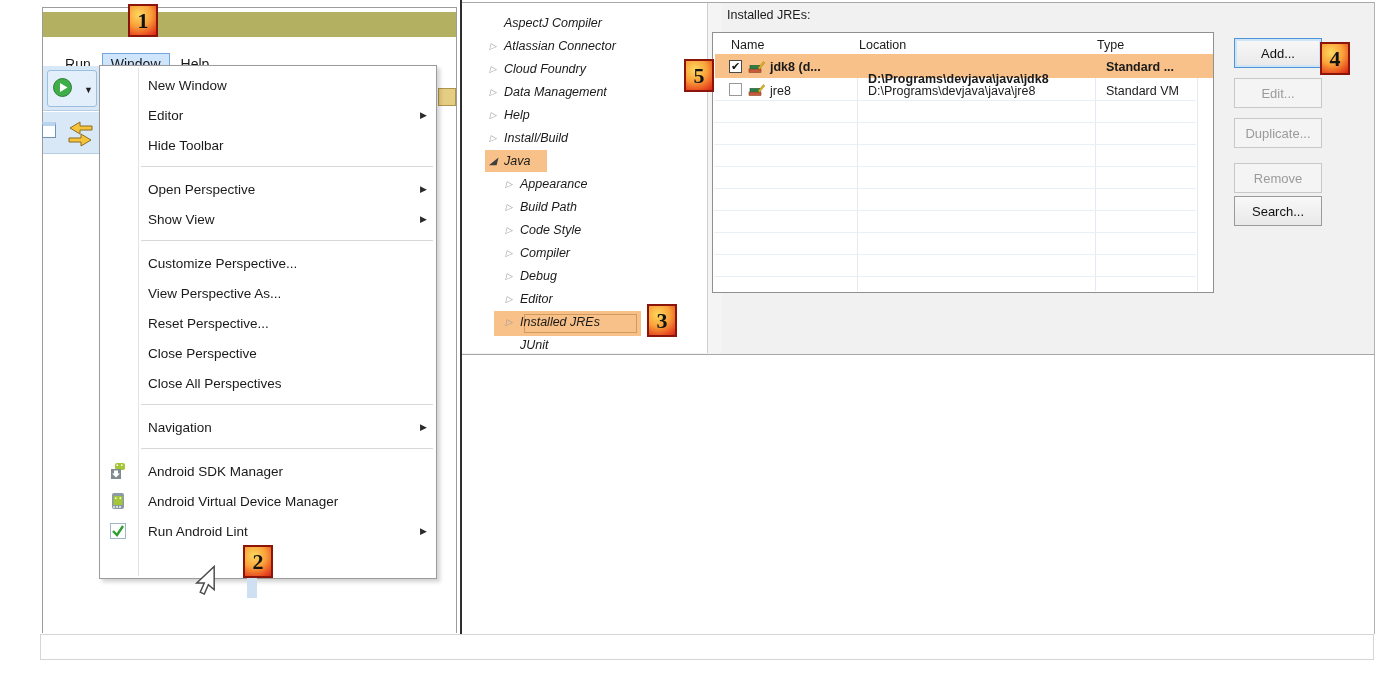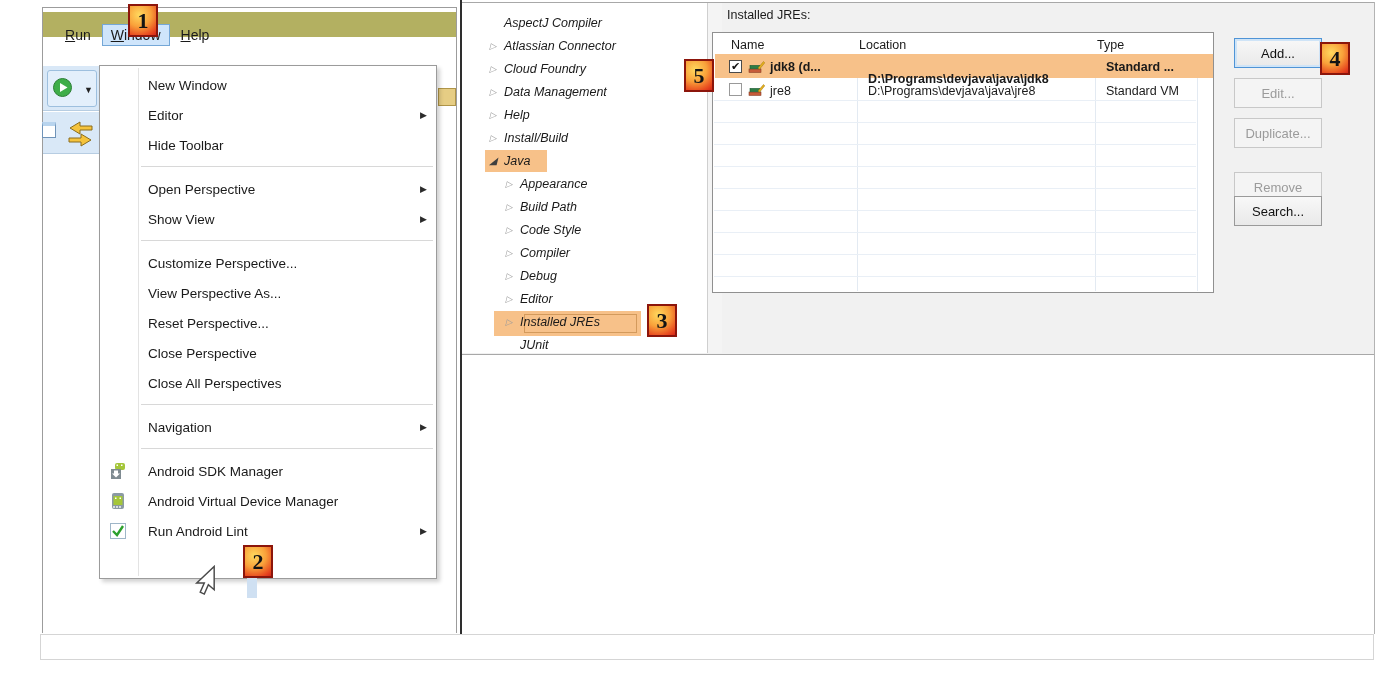--- a/index.html
+++ b/index.html
@@ -2,21 +2,21 @@
 <html><head>
 <meta charset="utf-8">
 <style>
   html,body{margin:0;padding:0;background:#fff;}
   #stage{position:relative;width:1393px;height:674px;background:#ffffff;overflow:hidden;
          font-family:"Liberation Sans",sans-serif;color:#1a1a1a;}
   .abs{position:absolute;}
   
   .win{left:42px;top:7px;width:415px;height:626px;border:1px solid #9c9c9c;border-bottom:none;background:#fff;box-sizing:border-box;}
   .titlebar{position:absolute;left:0;top:4px;width:100%;height:25px;background:#b3b061;}
-  .menubar{position:absolute;left:0;top:12px;width:100%;height:29px;display:flex;align-items:center;padding-left:13px;box-sizing:border-box;font-size:14px;}
+  .menubar{position:absolute;left:0;top:41px;width:100%;height:29px;display:flex;align-items:center;padding-left:13px;box-sizing:border-box;font-size:14px;}
   .mb-item{padding:3px 9px;margin-right:2px;}
   .mb-item.sel{background:#cfe5fb;border:1px solid #74a7d7;padding:2px 8px;text-align:center;}
   .tb{background:#d9e8f7;}
   .tb1{left:43px;top:66px;width:56px;height:44px;border-bottom:1px solid #b7cde2;}
   .tb2{left:43px;top:112px;width:56px;height:41px;border-bottom:1px solid #b7cde2;}
   .rungroup{left:47px;top:70px;width:50px;height:37px;border:1px solid #9dbfde;border-radius:3px;background:#e3effb;box-sizing:border-box;}
   .caret{font-size:9px;color:#222;}
   .pageicon{left:42px;top:122px;width:14px;height:16px;background:#fff;border:1px solid #6f93b8;border-top:4px solid #b8d4ee;box-sizing:border-box;}
   .yfrag{left:438px;top:88px;width:18px;height:18px;background:#e6cd84;border:1px solid #b09548;box-sizing:border-box;}
   
@@ -288,21 +288,21 @@
     <rect x="2" y="7.4" width="10" height="3.4" fill="#2d7d46" stroke="#1d5a30" stroke-width="0.6"></rect>
     <polygon points="10,10 15.5,3.5 16.8,4.8 11.5,11.2" fill="#e8b21e" stroke="#9a7410" stroke-width="0.5"></polygon>
   </svg>
   <div class="abs cell" style="left:770px;top:84px">jre8</div>
   <div class="abs cell" style="left:868px;top:84px">D:\Programs\devjava\java\jre8</div>
   <div class="abs cell" style="left:1106px;top:84px">Standard VM</div>
 
   <div class="abs btn primary" style="top:38px">Add...</div>
   <div class="abs btn disabled" style="top:78px">Edit...</div>
   <div class="abs btn disabled" style="top:118px">Duplicate...</div>
-  <div class="abs btn disabled" style="top:172px">Remove</div>
+  <div class="abs btn disabled" style="top:163px">Remove</div>
   <div class="abs btn" style="top:196px">Search...</div>
 
   <div class="abs badge" style="left:128px;top:4px">1</div>
   <div class="abs badge" style="left:243px;top:545px">2</div>
   <div class="abs badge" style="left:647px;top:304px">3</div>
   <div class="abs badge" style="left:1320px;top:42px">4</div>
   <div class="abs badge" style="left:684px;top:59px">5</div>
 
 </div>
 

